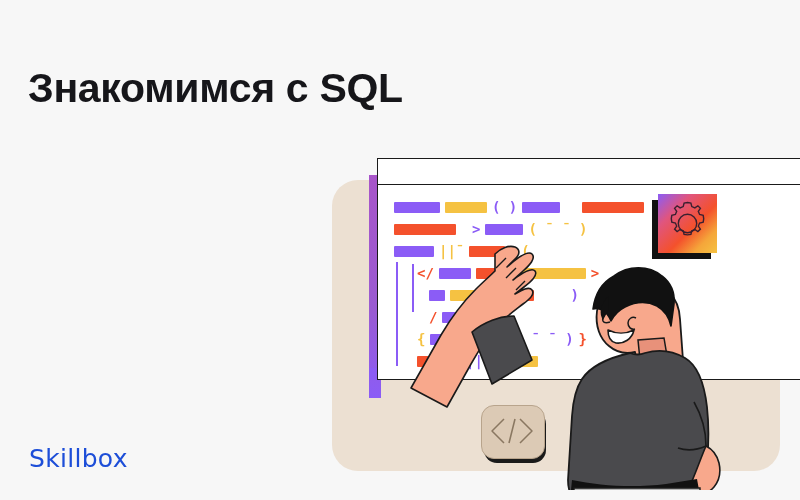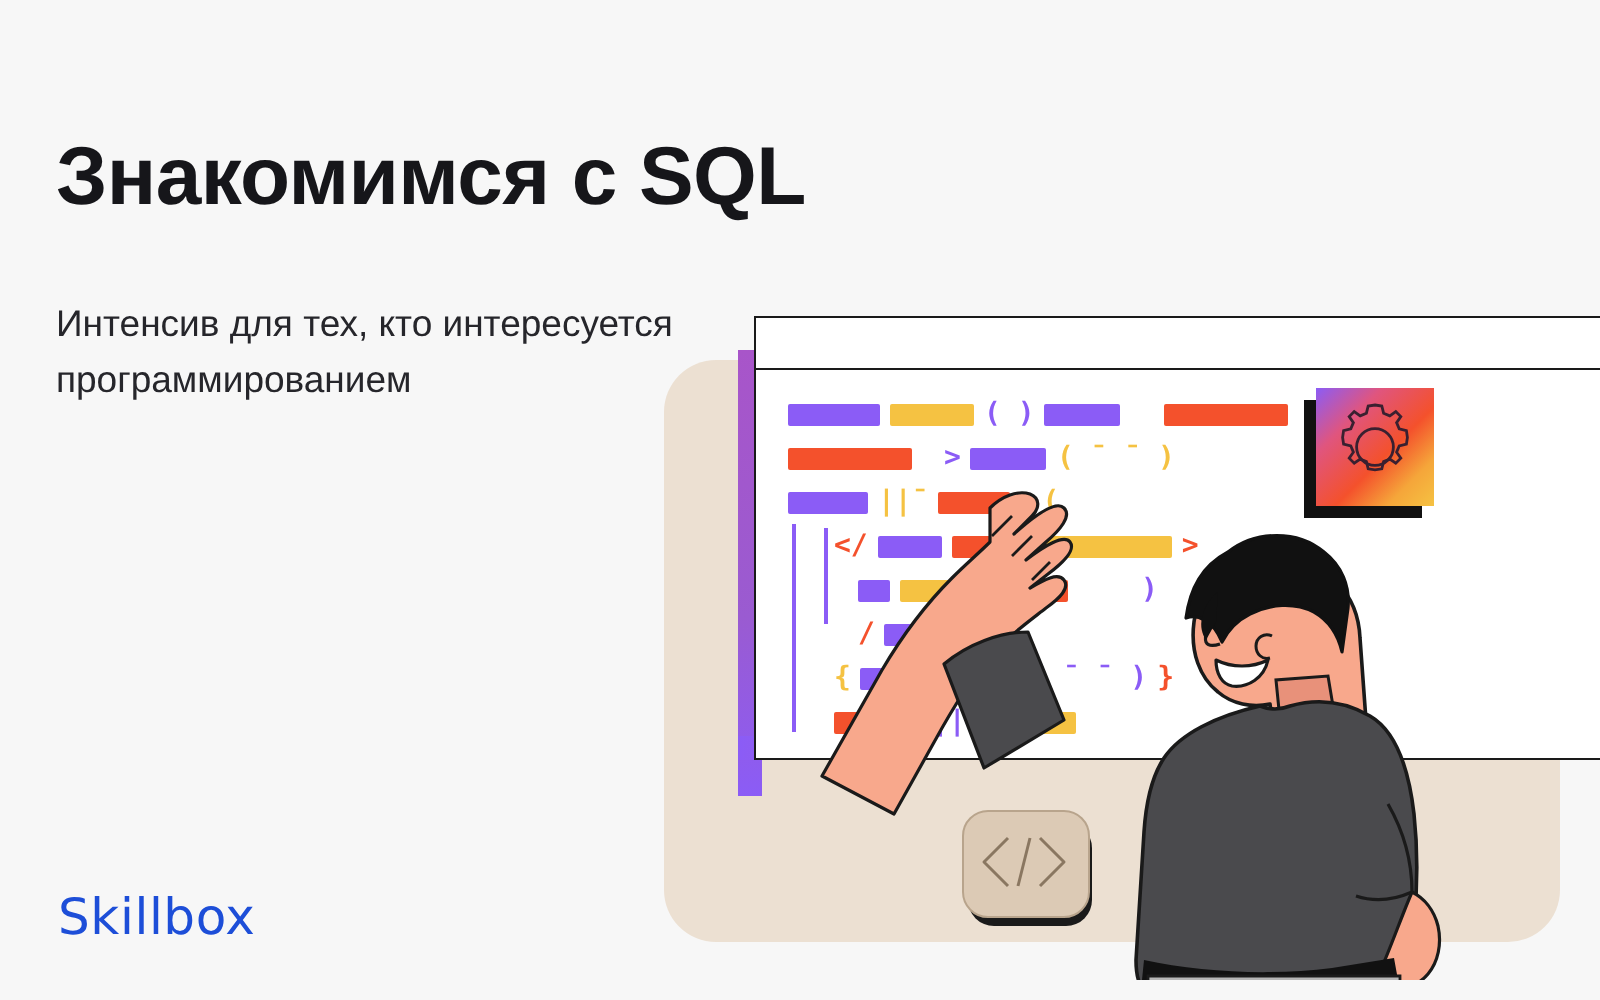--- a/index.html
+++ b/index.html
@@ -210,21 +210,20 @@
   .person { position: absolute; left: 0; top: 0; width: 460px; height: 340px; }
   .person svg { display: block; }
 </style>
 </head>
 <body>
 
 <div class="page">
 
   <div class="text-block">
     <h1 class="title">Знакомимся с SQL</h1>
-    <p class="subtitle">Интенсив для тех, кто интересуется программированием</p>
   </div>
 
   <div class="logo">Skillbox</div>
 
   <div class="illustration">
 
     <div class="card"></div>
 
     <div class="screen-shadow-left"></div>
     <div class="screen-bottom-bar"></div>

